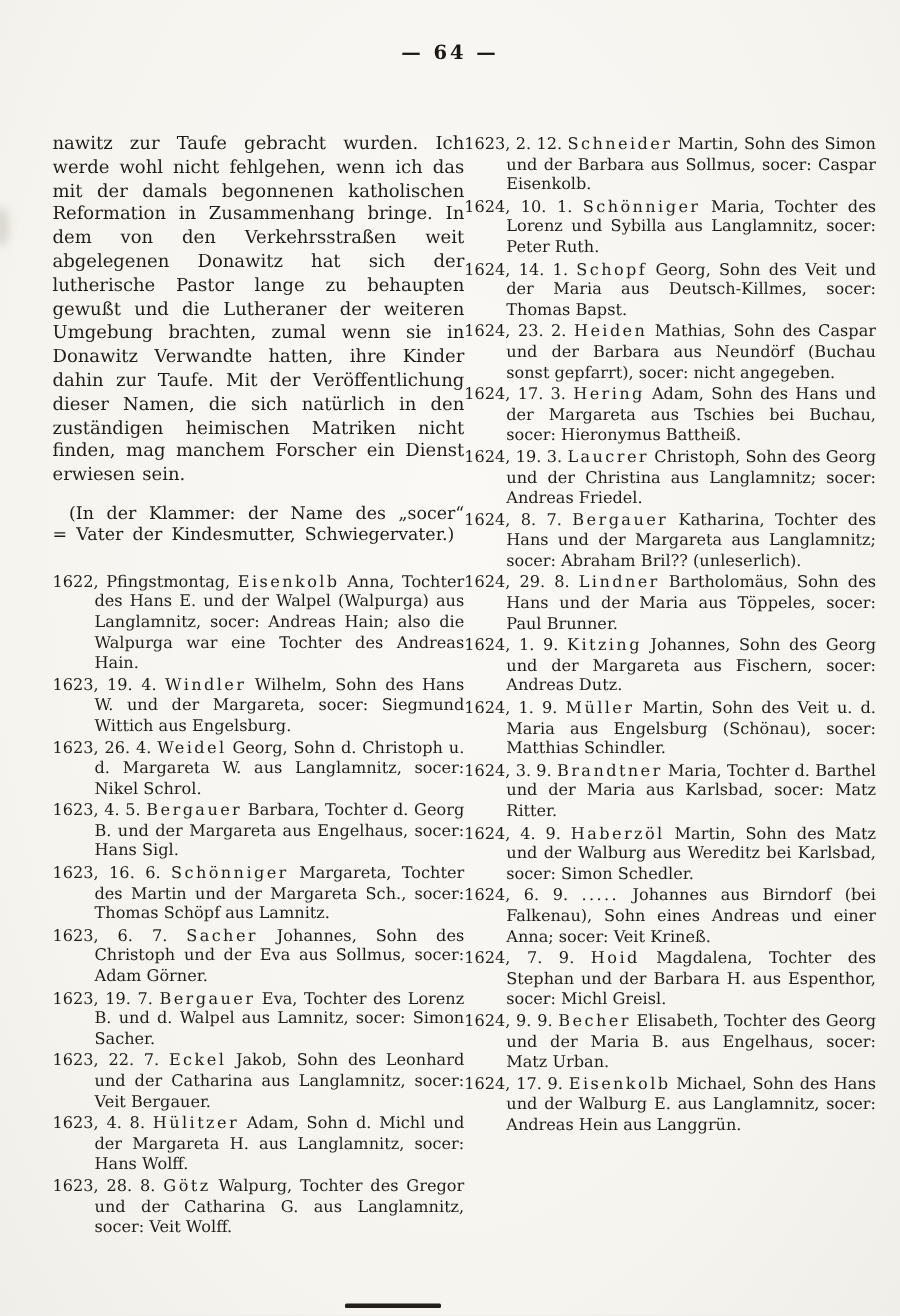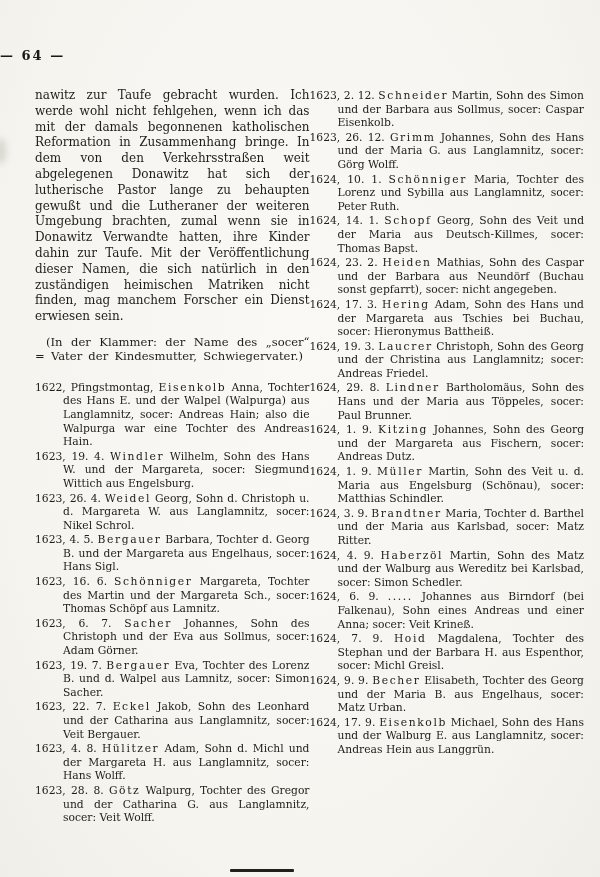--- a/index.html
+++ b/index.html
@@ -13,23 +13,24 @@
     height: 877px;
     margin: 0 auto;
     background: #f7f6f2;
     background-image: radial-gradient(ellipse at 50% 40%, #faf9f6 0%, #f5f4ef 70%, #efeee8 100%);
     overflow: hidden;
     color: #211c17;
     font-family: "DejaVu Serif", "Liberation Serif", serif;
   }
   .page-number {
     position: absolute;
-    top: 48px;
+    top: 28px;
     left: 0;
     width: 100%;
+    text-align: center;
     font-size: 13px;
     font-weight: bold;
     letter-spacing: 2px;
     color: #1c1813;
   }
   .columns {
     position: absolute;
     top: 88px;
     left: 35px;
     right: 16px;
@@ -118,26 +119,26 @@
           <p class="entry"><span class="entry-date">1623, 19. 7.</span> <span class="entry-surname">Bergauer</span><span class="entry-text"> Eva, Tochter des Lorenz B. und d. Walpel aus Lamnitz, socer: Simon Sacher.</span></p>
           <p class="entry"><span class="entry-date">1623, 22. 7.</span> <span class="entry-surname">Eckel</span><span class="entry-text"> Jakob, Sohn des Leonhard und der Catharina aus Langlamnitz, socer: Veit Bergauer.</span></p>
           <p class="entry"><span class="entry-date">1623, 4. 8.</span> <span class="entry-surname">Hülitzer</span><span class="entry-text"> Adam, Sohn d. Michl und der Margareta H. aus Langlamnitz, socer: Hans Wolff.</span></p>
           <p class="entry"><span class="entry-date">1623, 28. 8.</span> <span class="entry-surname">Götz</span><span class="entry-text"> Walpurg, Tochter des Gregor und der Catharina G. aus Langlamnitz, socer: Veit Wolff.</span></p>
         </div>
     </div>
 
     <div class="col col-right">
       <div class="entries" id="entries-right">
           <p class="entry"><span class="entry-date">1623, 2. 12.</span> <span class="entry-surname">Schneider</span><span class="entry-text"> Martin, Sohn des Simon und der Barbara aus Sollmus, socer: Caspar Eisenkolb.</span></p>
-          <p class="entry"><span class="entry-date">1623, 26. 12.</span> <span class="entry-surname">Grimm</span><span class="entry-text"> Johannes, Sohn des Hans und der Maria G. aus Langlamnitz, socer: Görg Wolff.</span></p>
           <p class="entry"><span class="entry-date">1624, 10. 1.</span> <span class="entry-surname">Schönniger</span><span class="entry-text"> Maria, Tochter des Lorenz und Sybilla aus Langlamnitz, socer: Peter Ruth.</span></p>
           <p class="entry"><span class="entry-date">1624, 14. 1.</span> <span class="entry-surname">Schopf</span><span class="entry-text"> Georg, Sohn des Veit und der Maria aus Deutsch-Killmes, socer: Thomas Bapst.</span></p>
           <p class="entry"><span class="entry-date">1624, 23. 2.</span> <span class="entry-surname">Heiden</span><span class="entry-text"> Mathias, Sohn des Caspar und der Barbara aus Neundörf (Buchau sonst gepfarrt), socer: nicht angegeben.</span></p>
           <p class="entry"><span class="entry-date">1624, 17. 3.</span> <span class="entry-surname">Hering</span><span class="entry-text"> Adam, Sohn des Hans und der Margareta aus Tschies bei Buchau, socer: Hieronymus Battheiß.</span></p>
           <p class="entry"><span class="entry-date">1624, 19. 3.</span> <span class="entry-surname">Laucrer</span><span class="entry-text"> Christoph, Sohn des Georg und der Christina aus Langlamnitz; socer: Andreas Friedel.</span></p>
+          <p class="entry"><span class="entry-date">1624, 8. 7.</span> <span class="entry-surname">Bergauer</span><span class="entry-text"> Katharina, Tochter des Hans und der Margareta aus Langlamnitz; socer: Abraham Bril?? (unleserlich).</span></p>
           <p class="entry"><span class="entry-date">1624, 29. 8.</span> <span class="entry-surname">Lindner</span><span class="entry-text"> Bartholomäus, Sohn des Hans und der Maria aus Töppeles, socer: Paul Brunner.</span></p>
           <p class="entry"><span class="entry-date">1624, 1. 9.</span> <span class="entry-surname">Kitzing</span><span class="entry-text"> Johannes, Sohn des Georg und der Margareta aus Fischern, socer: Andreas Dutz.</span></p>
           <p class="entry"><span class="entry-date">1624, 1. 9.</span> <span class="entry-surname">Müller</span><span class="entry-text"> Martin, Sohn des Veit u. d. Maria aus Engelsburg (Schönau), socer: Matthias Schindler.</span></p>
           <p class="entry"><span class="entry-date">1624, 3. 9.</span> <span class="entry-surname">Brandtner</span><span class="entry-text"> Maria, Tochter d. Barthel und der Maria aus Karlsbad, socer: Matz Ritter.</span></p>
           <p class="entry"><span class="entry-date">1624, 4. 9.</span> <span class="entry-surname">Haberzöl</span><span class="entry-text"> Martin, Sohn des Matz und der Walburg aus Wereditz bei Karlsbad, socer: Simon Schedler.</span></p>
           <p class="entry"><span class="entry-date">1624, 6. 9.</span> <span class="entry-surname">.....</span><span class="entry-text"> Johannes aus Birndorf (bei Falkenau), Sohn eines Andreas und einer Anna; socer: Veit Krineß.</span></p>
           <p class="entry"><span class="entry-date">1624, 7. 9.</span> <span class="entry-surname">Hoid</span><span class="entry-text"> Magdalena, Tochter des Stephan und der Barbara H. aus Espenthor, socer: Michl Greisl.</span></p>
           <p class="entry"><span class="entry-date">1624, 9. 9.</span> <span class="entry-surname">Becher</span><span class="entry-text"> Elisabeth, Tochter des Georg und der Maria B. aus Engelhaus, socer: Matz Urban.</span></p>
           <p class="entry"><span class="entry-date">1624, 17. 9.</span> <span class="entry-surname">Eisenkolb</span><span class="entry-text"> Michael, Sohn des Hans und der Walburg E. aus Langlamnitz, socer: Andreas Hein aus Langgrün.</span></p>
         </div>

